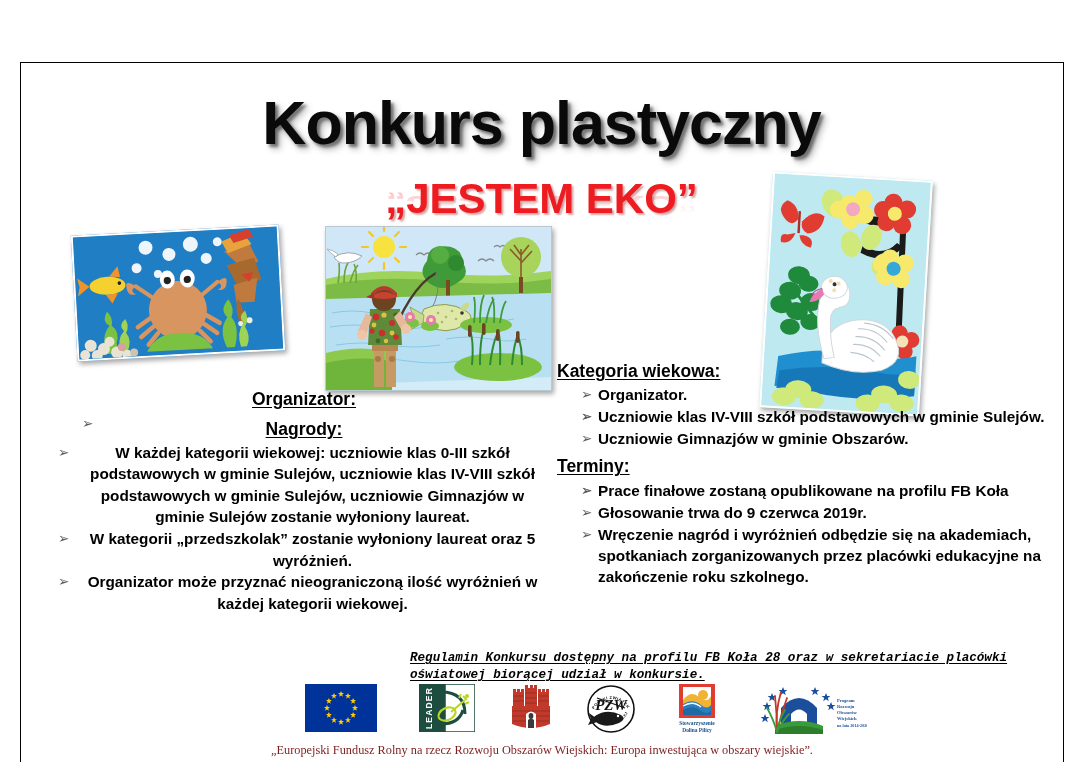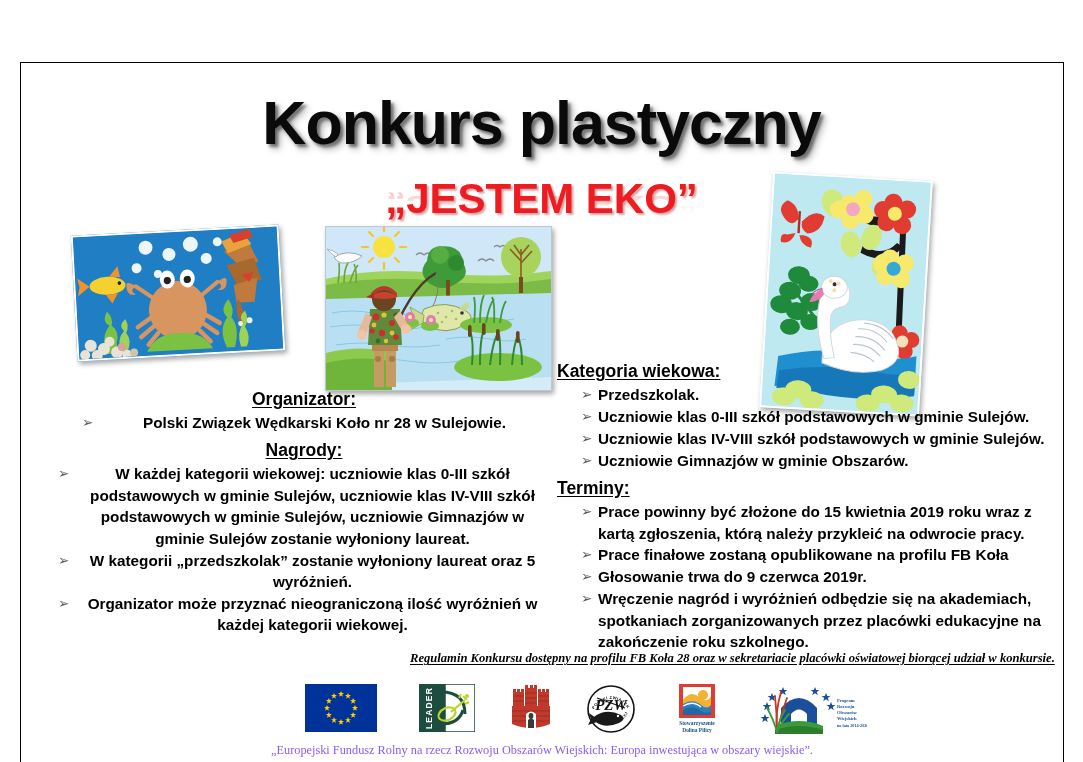--- a/index.html
+++ b/index.html
@@ -76,33 +76,33 @@
   ul.bl li .arw{
     position:absolute;left:0;top:0px;font-size:13.5px;font-weight:normal;
     color:#5a5a5a;line-height:21.4px;
   }
 
   
   .regulamin{
     position:absolute;left:410px;top:606px;width:660px;
     font-size:12.6px;font-style:italic;font-weight:bold;line-height:17px;
     text-decoration:underline;text-underline-offset:2px;
-    font-family:Liberation Serif, serif;text-align:left;
+    font-family:Liberation Mono, monospace;text-align:left;
   }
 
   
   #logos{position:absolute;left:305px;top:640px;width:490px;height:52px;}
   .logo{position:absolute;top:0;height:50px;}
   .logo svg{display:block;}
 
   
   .footer{
     position:absolute;left:28px;top:698px;width:1028px;text-align:center;
     font-family:"Liberation Serif", serif;font-size:12.3px;line-height:17.5px;
-    color:#8b5cf6;
+    color:#7f1d1d;
   }
   .footer div{white-space:nowrap;}
 </style>
 </head>
 <body>
 
 <div id="poster">
 
   <div class="frame"></div>
 
@@ -439,21 +439,20 @@
     </svg>
   </div>
 
   <div class="col" id="col-left">
 
     <div class="sec-wrap">
       <h2 class="sec">Organizator:</h2>
       <ul class="bl indent">
         <li>
           <span class="arw">➢</span>
-          <span>Polski Związek Wędkarski Koło nr 28 w Sulejowie.</span>
         </li>
       </ul>
     </div>
 
     <div class="sec-wrap">
       <h2 class="sec">Nagrody:</h2>
       <ul class="bl">
         <li>
           <span class="arw">➢</span>
           <span>W każdej kategorii wiekowej: uczniowie klas 0-III szkół podstawowych w gminie Sulejów, uczniowie klas IV-VIII szkół podstawowych w gminie Sulejów, uczniowie Gimnazjów w gminie Sulejów zostanie wyłoniony laureat.</span>
@@ -471,43 +470,41 @@
 
   </div>
 
   <div class="col" id="col-right">
 
     <div class="sec-wrap">
       <h2 class="sec">Kategoria wiekowa:</h2>
       <ul class="bl indent">
         <li>
           <span class="arw">➢</span>
-          <span>Przedszkolak.</span>
-        </li>
-        <li>
-          <span class="arw">➢</span>
-          <span>Uczniowie klas 0-III szkół podstawowych w gminie Sulejów.</span>
+          <span>Organizator.</span>
+        </li>
+        <li>
+          <span class="arw">➢</span>
         </li>
         <li>
           <span class="arw">➢</span>
           <span>Uczniowie klas IV-VIII szkół podstawowych w gminie Sulejów.</span>
         </li>
         <li>
           <span class="arw">➢</span>
           <span>Uczniowie Gimnazjów w gminie Obszarów.</span>
         </li>
       </ul>
     </div>
 
     <div class="sec-wrap">
       <h2 class="sec">Terminy:</h2>
       <ul class="bl indent">
         <li>
           <span class="arw">➢</span>
-          <span>Prace powinny być złożone do 15 kwietnia 2019 roku wraz z kartą zgłoszenia, którą należy przykleić na odwrocie pracy.</span>
         </li>
         <li>
           <span class="arw">➢</span>
           <span>Prace finałowe zostaną opublikowane na profilu FB Koła</span>
         </li>
         <li>
           <span class="arw">➢</span>
           <span>Głosowanie trwa do 9 czerwca 2019r.</span>
         </li>
         <li>

